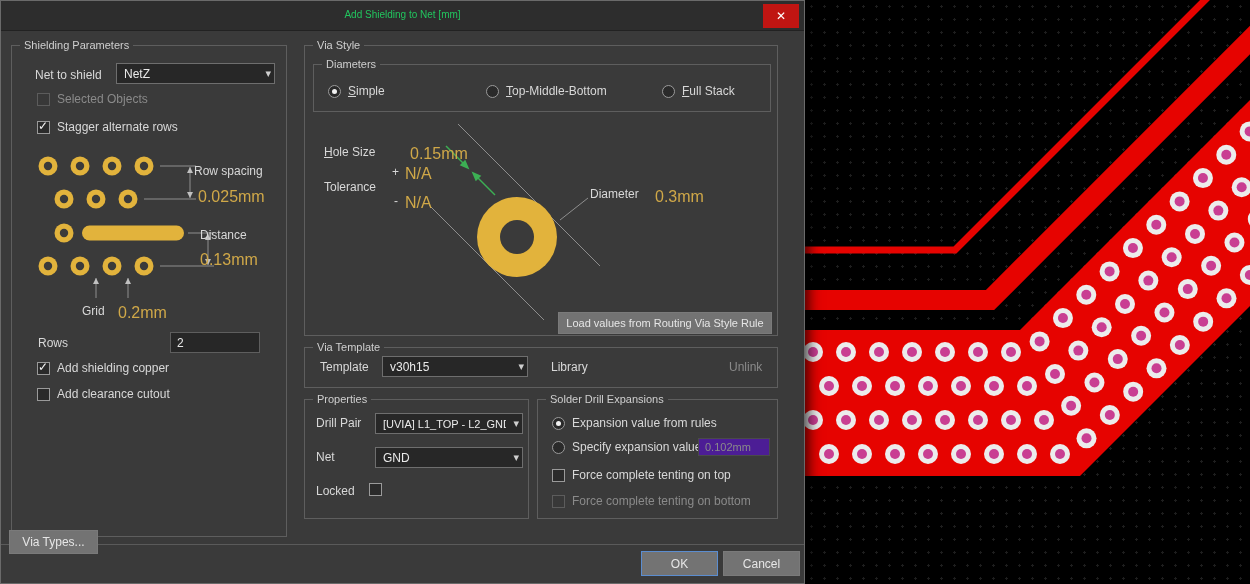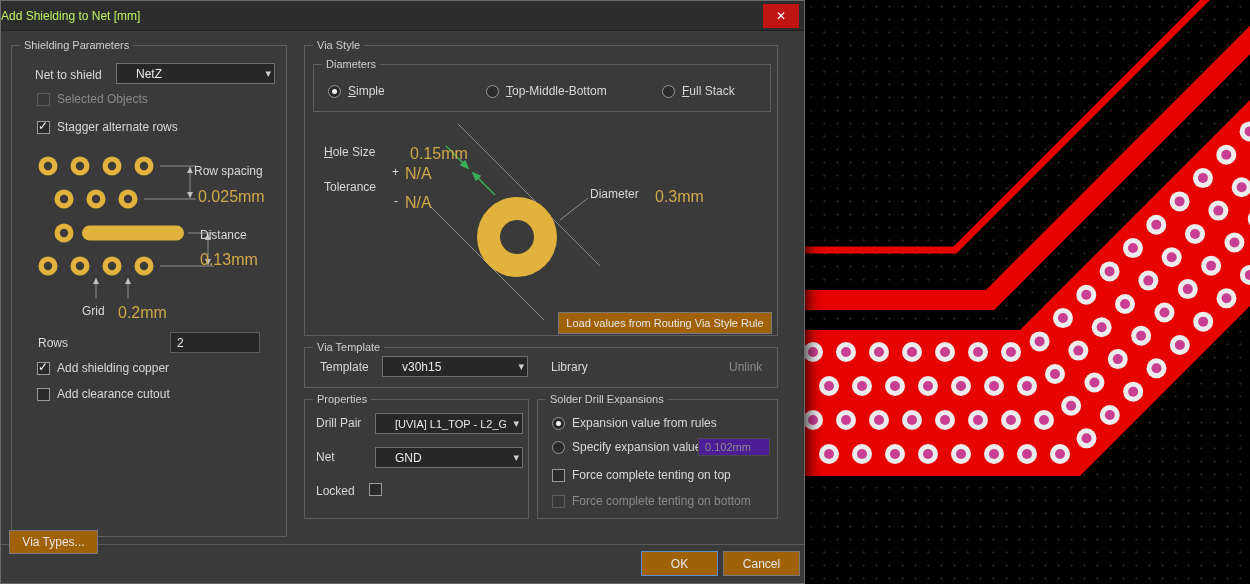--- a/index.html
+++ b/index.html
@@ -2,46 +2,46 @@
 <html><head>
 <meta charset="utf-8">
 <style>
   *{margin:0;padding:0;box-sizing:border-box}
   html,body{width:1250px;height:584px;background:#000;font-family:"Liberation Sans",sans-serif;overflow:hidden}
   .stage{position:absolute;left:0;top:0;width:1250px;height:584px}
 
   
   .dialog{position:absolute;left:0;top:0;width:805px;height:584px;background:#3a3a3a;border:1px solid #6a6a6a;box-shadow:4px 0 12px rgba(0,0,0,.7);z-index:2}
   .titlebar{position:absolute;left:0;top:0;right:0;height:30px;background:#2d2d2d;border-bottom:1px solid #222}
-  .title{position:absolute;left:0;right:0;top:8px;text-align:left;font-size:12px;color:#bef264}
+  .title{position:absolute;left:0;right:0;top:8px;text-align:center;font-size:10px;color:#22c55e}
   .close-btn{position:absolute;right:5px;top:3px;width:36px;height:24px;background:#c01512;color:#fff;display:flex;align-items:center;justify-content:center;cursor:pointer}
   .close-btn span{font-size:12px;line-height:12px}
 
   .group{position:absolute;border:1px solid #5e5e5e}
   .glabel{position:absolute;top:-8px;left:8px;background:#3a3a3a;padding:0 4px;font-size:11px;color:#cfcfcf;line-height:14px;white-space:nowrap}
 
   .abs{position:absolute}
   .lbl{font-size:12px;color:#d8d8d8;white-space:nowrap}
   .val{font-size:16px;color:#d0a848;white-space:nowrap}
   .dis{color:#8a8a8a}
   .row{position:absolute;display:flex;align-items:center;gap:7px}
 
-  .combo{position:absolute;height:21px;background:#272727;border:1px solid #6e6e6e;display:flex;align-items:center;padding:0 16px 0 19px;color:#eaeaea;font-size:12px;cursor:pointer}
+  .combo{position:absolute;height:21px;background:#272727;border:1px solid #6e6e6e;display:flex;align-items:center;padding:0 16px 0 7px;color:#eaeaea;font-size:12px;cursor:pointer}
   .combo.small{font-size:11px}
   .combo-val{white-space:nowrap;overflow:hidden}
   .combo-arrow{position:absolute;right:3px;top:3px;font-size:11px;color:#cfcfcf}
 
   .check{width:13px;height:13px;min-width:13px;background:#2a2a2a;border:1px solid #9a9a9a;position:relative}
   .check .ck{position:absolute;left:0;top:-3px;font-size:12px;color:#f2f2f2}
   .check.disabled{border-color:#5c5c5c;background:#383838}
 
   .radio{width:13px;height:13px;min-width:13px;border-radius:50%;background:#2a2a2a;border:1px solid #9a9a9a;position:relative}
   .radio.selected::after{content:"";position:absolute;left:3px;top:3px;width:5px;height:5px;border-radius:50%;background:#f0f0f0}
 
-  .btn{position:absolute;background:#a16207;border:1px solid #7a7a7a;color:#e6e6e6;font-size:12px;display:flex;align-items:center;justify-content:center;cursor:pointer;white-space:nowrap}
+  .btn{position:absolute;background:#737373;border:1px solid #7a7a7a;color:#e6e6e6;font-size:12px;display:flex;align-items:center;justify-content:center;cursor:pointer;white-space:nowrap}
   .btn.primary{border-color:#5b8dd0}
 
   .input{position:absolute;background:#272727;border:1px solid #5e5e5e;color:#e8e8e8;font-size:12px;display:flex;align-items:center;padding:0 6px}
   .input.disabled{color:#8a8a8a;border-color:#4a4a4a;background:#4c1d95;font-size:11px}
 
   .footer-line{position:absolute;left:0;right:0;top:543px;height:1px;background:#5a5a5a}
   .uf{text-decoration:underline}
 
   
   .pcb{position:absolute;left:805px;top:0;width:445px;height:584px;background-color:#000;

